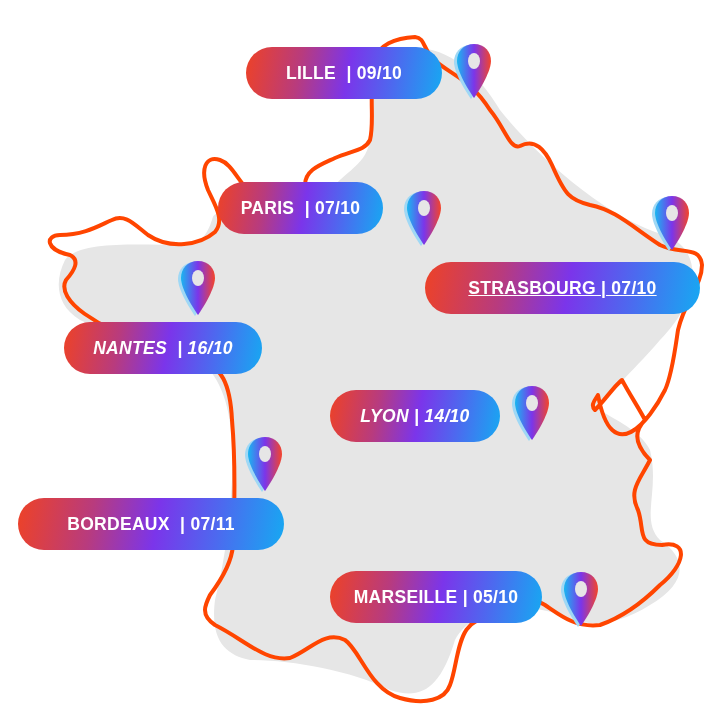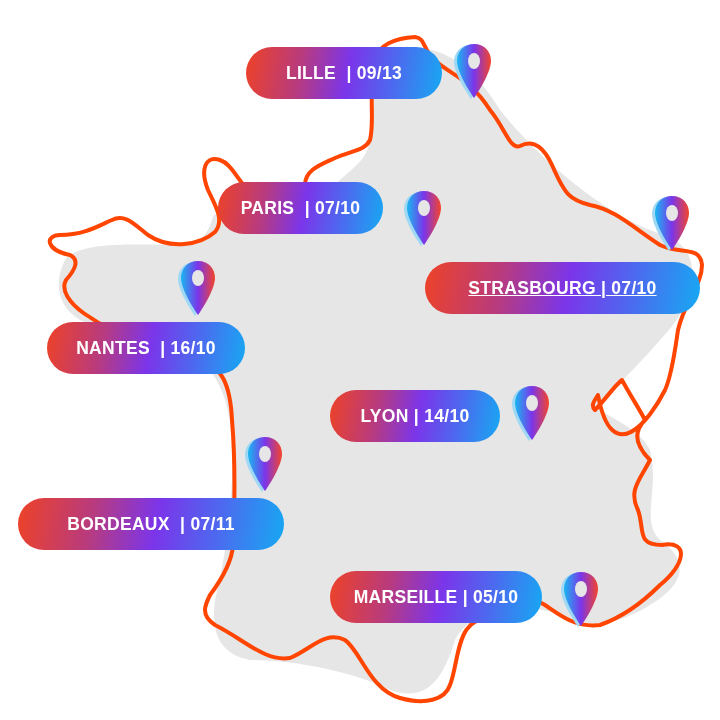--- a/index.html
+++ b/index.html
@@ -157,19 +157,19 @@
     </svg>
 </div>
 <div class="pin" style="left:561px; top:570px;">
   <svg viewBox="0 0 40 58">
       <path d="M20 2 C9 2 3 10 3 19 C3 32 20 56 20 56 C20 56 37 32 37 19 C37 10 31 2 20 2 Z" fill="#9fd8f5" transform="translate(-3,1)"></path>
       <path d="M20 2 C9 2 3 10 3 19 C3 32 20 56 20 56 C20 56 37 32 37 19 C37 10 31 2 20 2 Z" fill="url(#pinGradInline)"></path>
       <ellipse cx="20" cy="19" rx="6" ry="8" fill="#E6E6E6"></ellipse>
     </svg>
 </div>
 
-<div class="badge" style="left:246px; top:47px; width:196px;">LILLE  | 09/13</div>
+<div class="badge" style="left:246px; top:47px; width:196px;">LILLE  | 09/10</div>
 <div class="badge" style="left:218px; top:182px; width:165px;">PARIS  | 07/10</div>
 <div class="badge" style="left:425px; top:262px; width:275px;text-decoration:underline;">STRASBOURG | 07/10</div>
-<div class="badge" style="left:47px; top:322px; width:198px;">NANTES  | 16/10</div>
-<div class="badge" style="left:330px; top:390px; width:170px;">LYON | 14/10</div>
+<div class="badge" style="left:64px; top:322px; width:198px;font-style:italic;">NANTES  | 16/10</div>
+<div class="badge" style="left:330px; top:390px; width:170px;font-style:italic;">LYON | 14/10</div>
 <div class="badge" style="left:18px; top:498px; width:266px;">BORDEAUX  | 07/11</div>
 <div class="badge" style="left:330px; top:571px; width:212px;">MARSEILLE | 05/10</div>
 
 </body></html>

